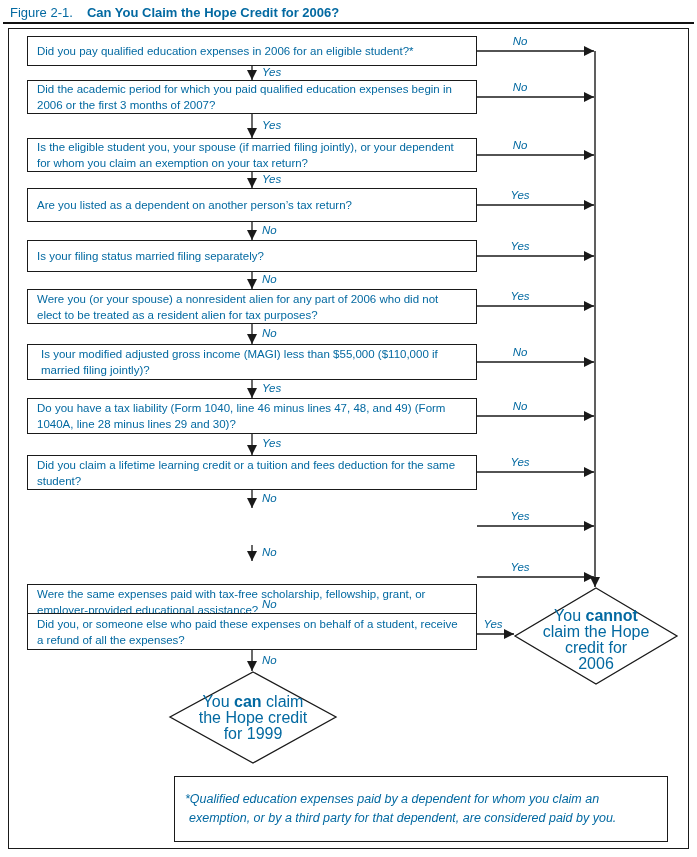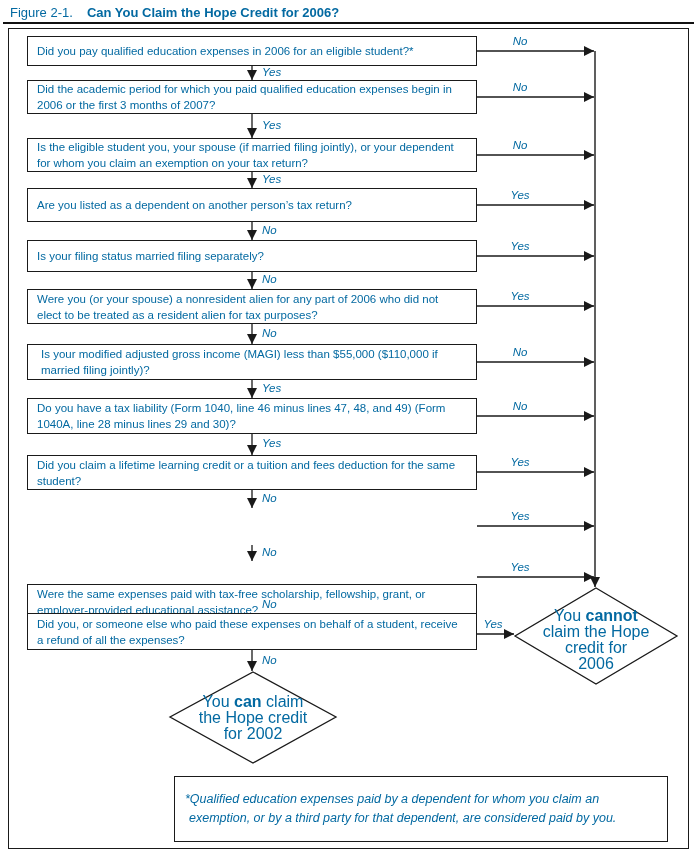--- a/index.html
+++ b/index.html
@@ -139,21 +139,21 @@
   <div class="lbl" style="left:262px; top:381px;">Yes</div>
   <div class="lbl" style="left:262px; top:436px;">Yes</div>
   <div class="lbl" style="left:262px; top:491px;">No</div>
   <div class="lbl" style="left:262px; top:545px;">No</div>
   <div class="lbl" style="left:262px; top:597px;">No</div>
   <div class="lbl" style="left:262px; top:653px;">No</div>
 
   <div class="dia-text" style="left:173px; top:694px; width:160px;">
     <div><span>You </span><b>can</b><span> claim</span></div>
     <div>the Hope credit</div>
-    <div>for 2002</div>
+    <div>for 1999</div>
   </div>
 
   <div class="dia-text" style="left:516px; top:608px; width:160px;">
     <div><span>You </span><b>cannot</b></div>
     <div>claim the Hope</div>
     <div>credit for</div>
     <div>2006</div>
   </div>
 
   <div class="footnote">

